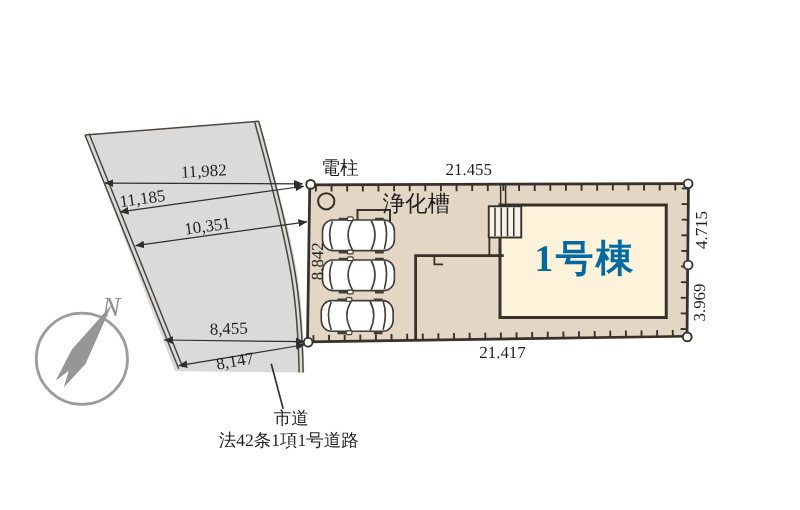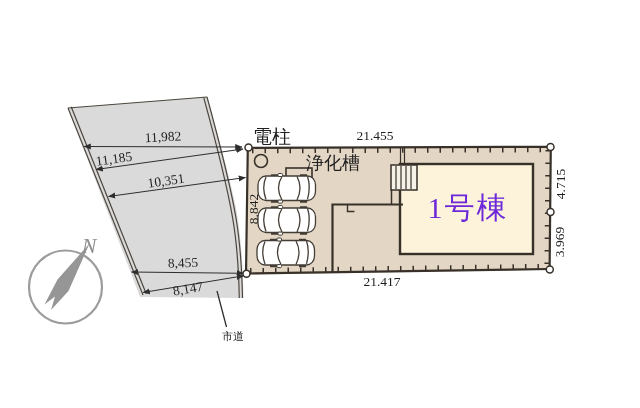--- a/index.html
+++ b/index.html
@@ -9,22 +9,22 @@
   }
   #plan-svg{position:absolute;left:0;top:0;}
   .lbl{
     position:absolute;white-space:nowrap;color:#1f1f1f;
     transform:translate(-50%,-50%);line-height:1;
     font-family:"Liberation Serif","DejaVu Serif",serif;
   }
   .dim{font-size:13.5px;}
   .rot90{transform:translate(-50%,-50%) rotate(-90deg);}
   .jp-small{font-size:18px;}
-  .bldg{font-size:30px;font-weight:400;letter-spacing:2px;color:#6d28d9;}
-  .road-name{font-size:11px;text-align:right;}
+  .bldg{font-size:30px;font-weight:700;letter-spacing:2px;color:#0369a1;}
+  .road-name{font-size:14px;text-align:right;}
   .north{font-size:22px;font-style:italic;color:#8f8f8f;}
 </style>
 </head>
 <body>
 
 <div id="stage">
 
   <svg id="plan-svg" width="640" height="408" viewBox="0 0 640 408">
     <defs>
       <marker id="arr" viewBox="0 0 10 10" refX="8.5" refY="5" markerWidth="8" markerHeight="8" orient="auto-start-reverse">
@@ -138,26 +138,27 @@
     </g>
   </svg>
 
   <span class="lbl dim" style="left:163px;top:137px;transform:translate(-50%,-50%) rotate(-3deg);">11,982</span>
   <span class="lbl dim" style="left:114px;top:159px;transform:translate(-50%,-50%) rotate(-8deg);">11,185</span>
   <span class="lbl dim" style="left:166px;top:181px;transform:translate(-50%,-50%) rotate(-8deg);">10,351</span>
   <span class="lbl dim" style="left:183px;top:263px;transform:translate(-50%,-50%) rotate(-2deg);">8,455</span>
   <span class="lbl dim" style="left:188px;top:289px;transform:translate(-50%,-50%) rotate(-10deg);">8,147</span>
 
   <span class="lbl dim" style="left:375px;top:136px;">21.455</span>
-  <span class="lbl dim" style="left:382px;top:282px;text-align:right;">21.417</span>
+  <span class="lbl dim" style="left:402px;top:282px;text-align:right;">21.417</span>
   <span class="lbl dim rot90" style="left:561px;top:184px;">4.715</span>
   <span class="lbl dim rot90" style="left:560px;top:242px;">3.969</span>
   <span class="lbl dim rot90" style="left:254px;top:209px;">8.842</span>
 
-  <span class="lbl jp-small" style="left:272px;top:136px;font-size:19px;">電柱</span>
+  <span class="lbl jp-small" style="left:272px;top:136px;font-size:15px;">電柱</span>
   <span class="lbl jp-small" style="left:333px;top:163px;">浄化槽</span>
 
   <span class="lbl bldg" style="left:468px;top:208px;">1号棟</span>
 
   <span class="lbl road-name" style="left:233px;top:336px;">市道</span>
+  <span class="lbl road-name" style="left:231px;top:354px;">法42条1項1号道路</span>
 
   <span class="lbl north" style="left:89px;top:246px;">N</span>
 </div>
 
 </body></html>

